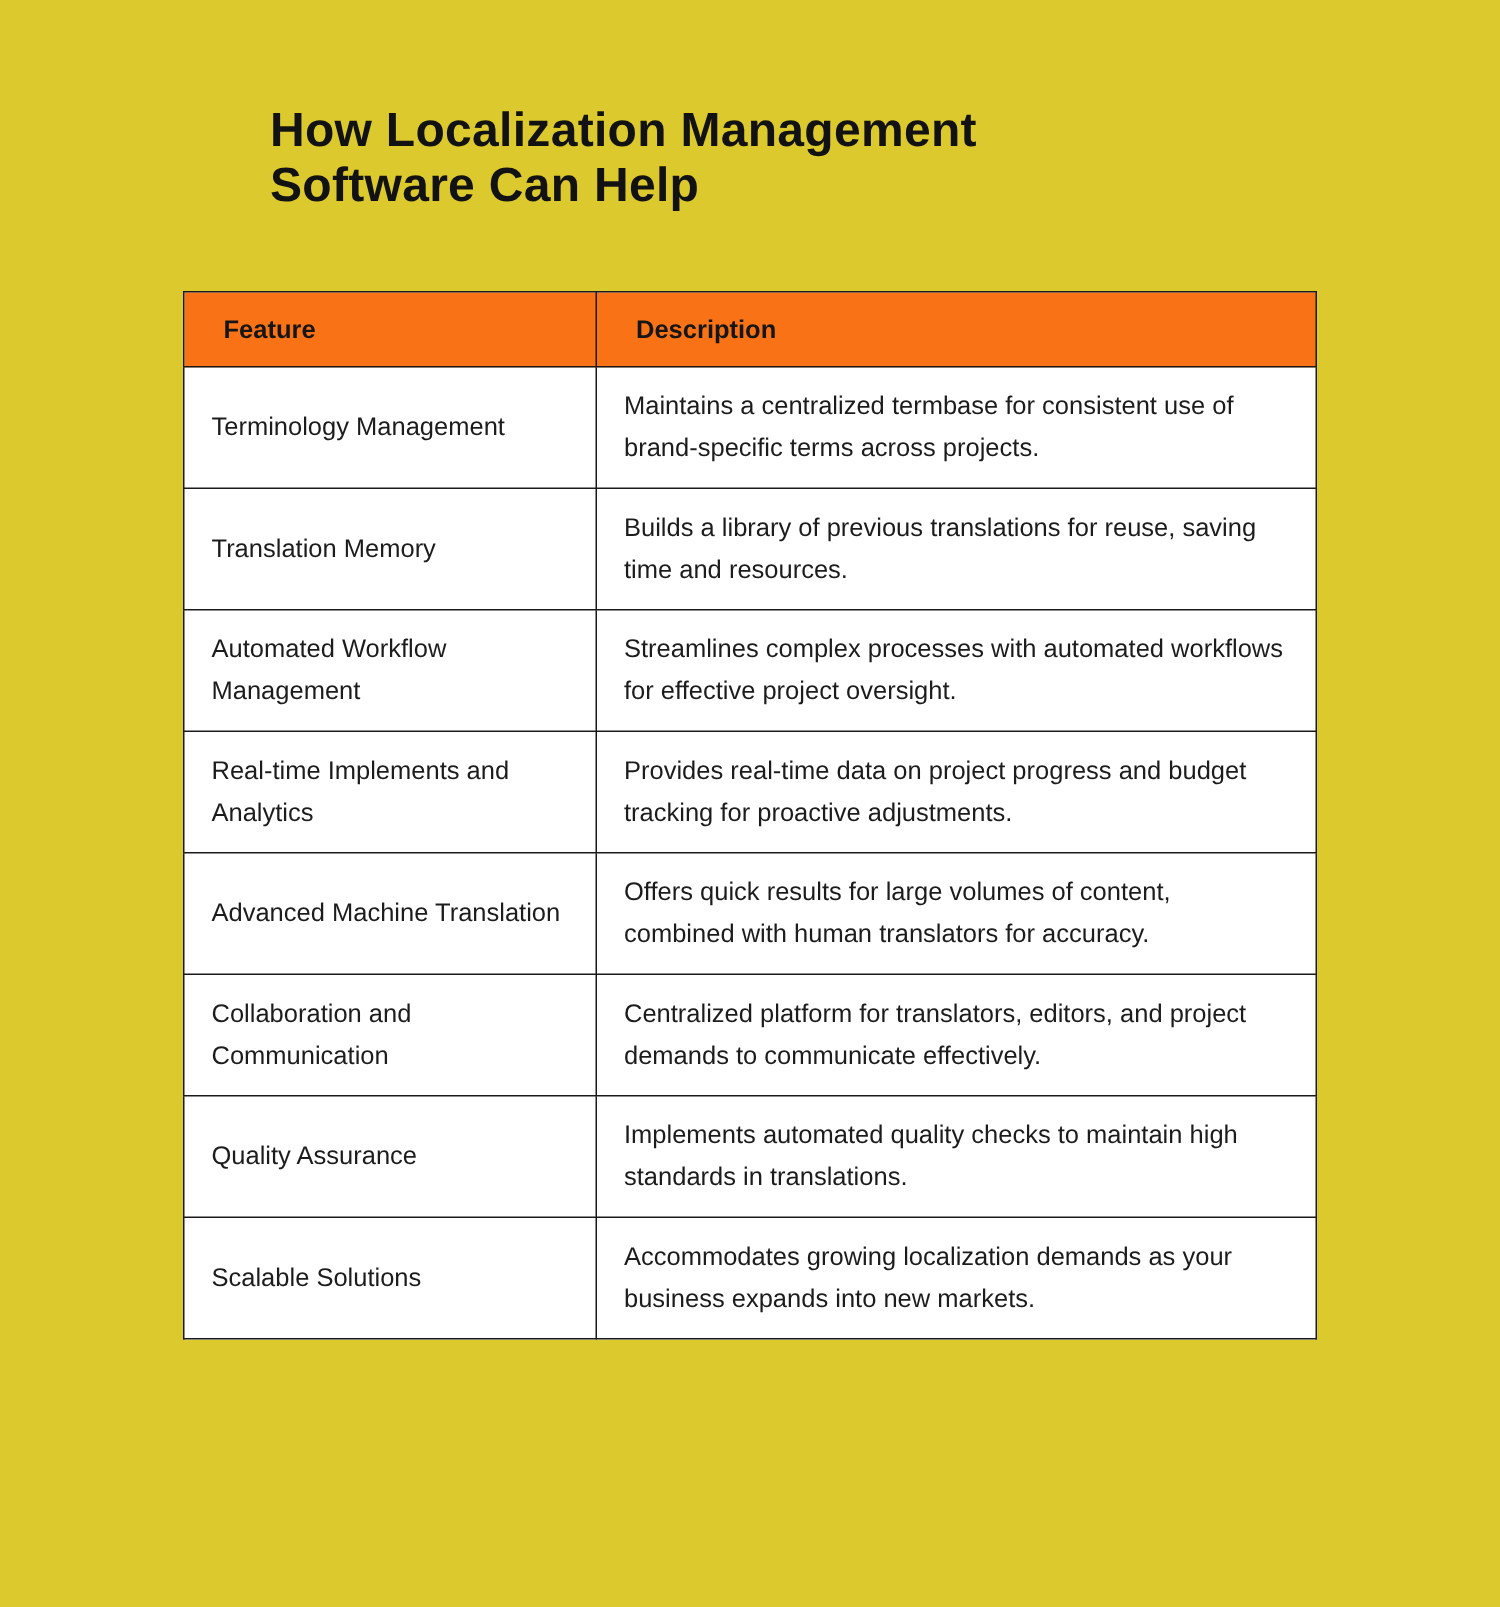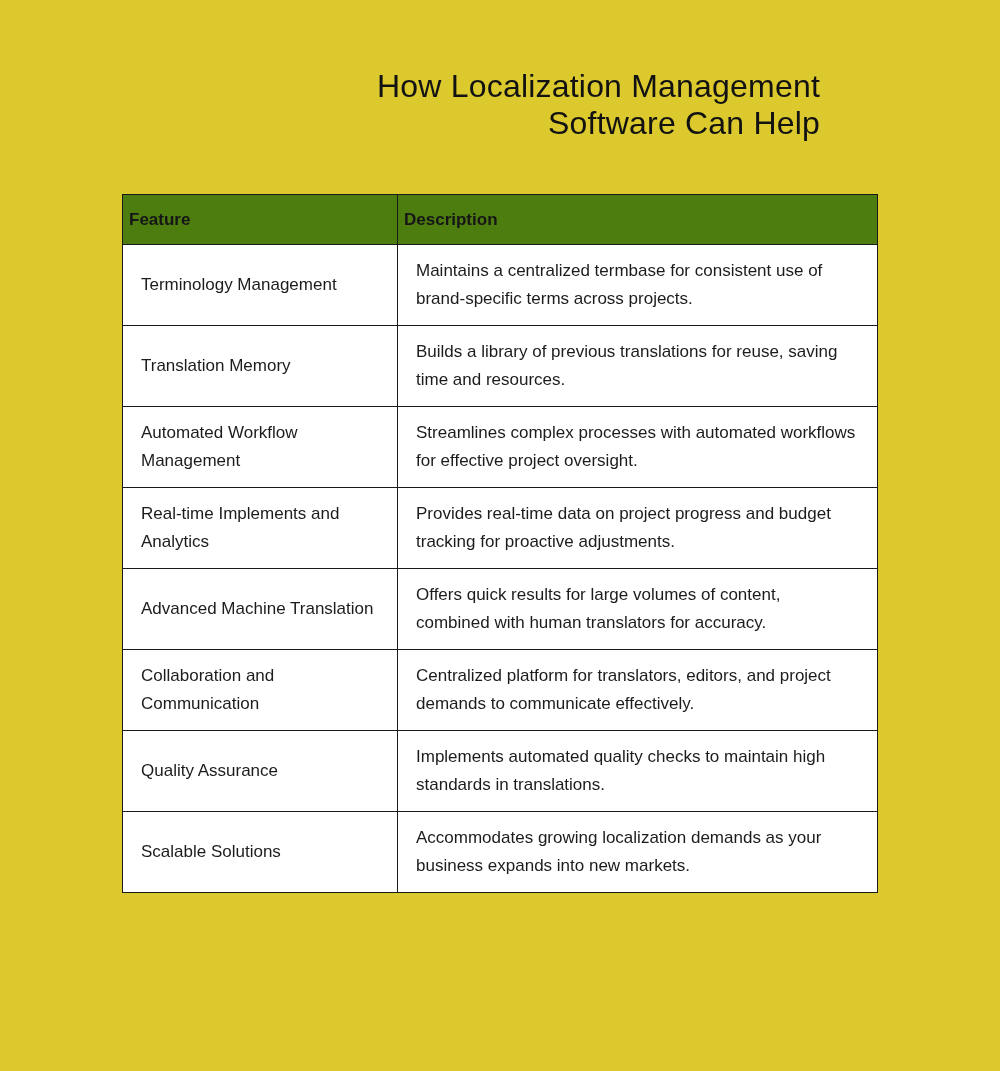--- a/index.html
+++ b/index.html
@@ -7,48 +7,48 @@
     width: 1000px;
     height: 1071px;
     font-family: "Liberation Sans", "DejaVu Sans", sans-serif;
     overflow: hidden;
   }
   body { background: #dcc92d; }
 
   .page-title {
     margin: 68px auto 4px;
     width: 640px;
-    text-align: right;
+    text-align: left;
     font-size: 32px;
     line-height: 37px;
-    font-weight: 400;
+    font-weight: 700;
     color: #121212;
     letter-spacing: 0.2px;
   }
 
   .feature-table {
     width: 755px;
     margin: 52px auto 0;
     border-collapse: collapse;
     background: #ffffff;
     table-layout: fixed;
   }
   .feature-table th,
   .feature-table td {
     border: 1.5px solid #1a1a1a;
     font-size: 17px;
     color: #1c1c1c;
     text-align: left;
     vertical-align: middle;
   }
   .feature-table th {
-    background: #4d7c0f;
+    background: #f97316;
     font-weight: 700;
     height: 50px;
-    padding: 0 6px;
+    padding: 0 26px;
     color: #161616;
   }
   .feature-table td {
     padding: 12px 20px 12px 18px;
     line-height: 28px;
     background: #ffffff;
   }
   .col-feature   { width: 275px; }
   .col-description { width: 480px; }
 </style>

